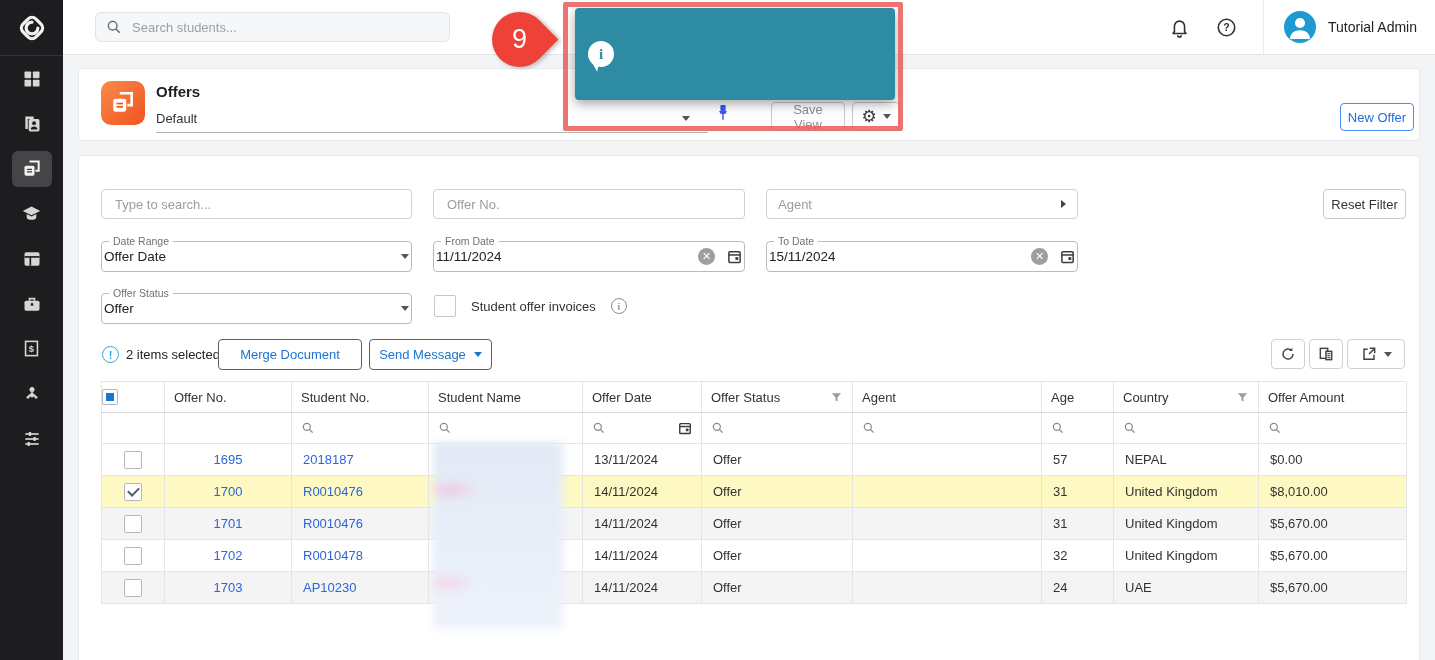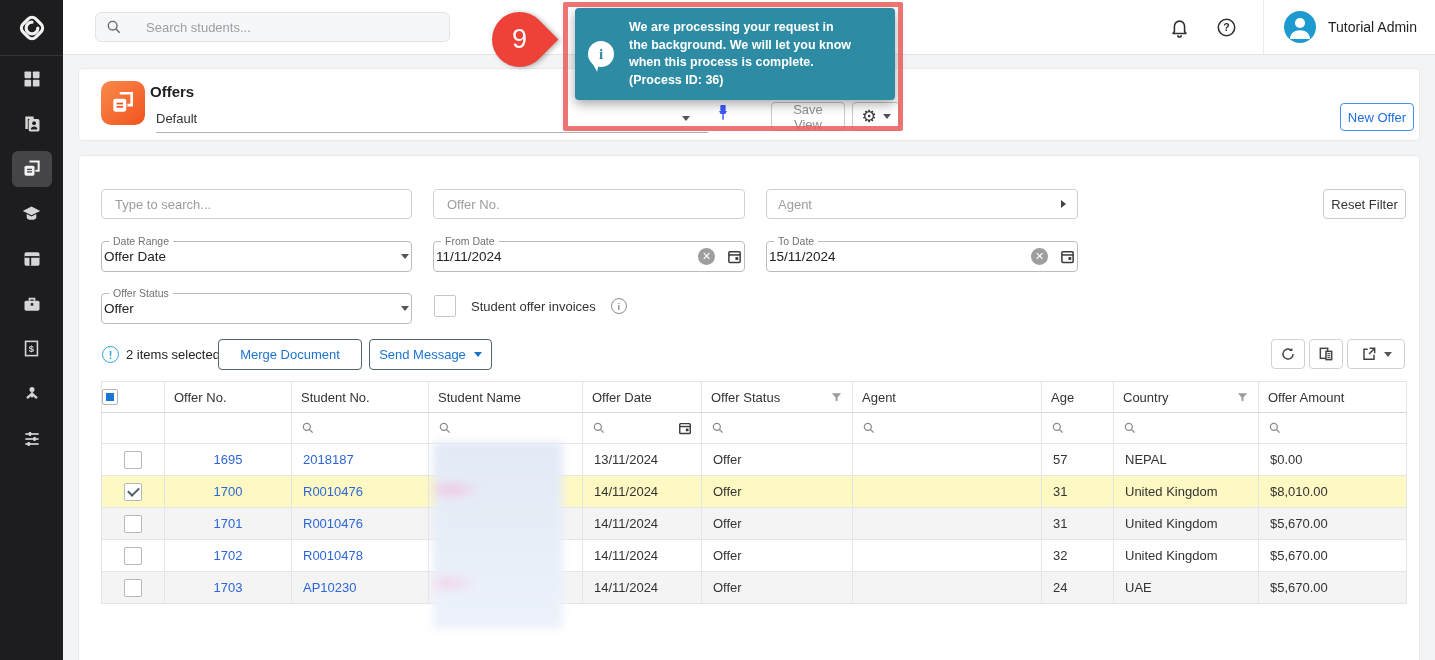--- a/index.html
+++ b/index.html
@@ -8,38 +8,38 @@
   
   .sidebar{position:absolute;left:0;top:0;width:63px;height:660px;background:#1d1d1f;z-index:5}
   .logo{height:55px;display:flex;align-items:center;justify-content:center;border-bottom:1px solid #333336}
   .nav-item{width:63px;height:45px;display:flex;align-items:center;justify-content:center;cursor:pointer}
   .nav-item .box{width:40px;height:36px;display:flex;align-items:center;justify-content:center;border-radius:6px}
   .nav-item.active .box{background:#454548}
   
   .topbar{position:absolute;left:63px;top:0;width:1372px;height:55px;background:#fff;
           border-bottom:1px solid #e4e6e8;display:flex;align-items:center;box-sizing:border-box}
   .search-box{margin-left:32px;width:355px;height:30px;background:#f6f7f8;border:1px solid #e1e3e5;
-              border-radius:6px;display:flex;align-items:center;padding:0 10px;gap:22px;box-sizing:border-box}
+              border-radius:6px;display:flex;align-items:center;padding:0 10px;gap:8px;box-sizing:border-box}
   .search-box input{flex:1;border:none;background:transparent;outline:none;font-size:13px;
                     font-family:"Liberation Sans",sans-serif;color:#333}
   .search-box input::placeholder{color:#9aa0a6}
   .topbar-right{margin-left:auto;display:flex;align-items:center}
   .tb-icon{margin-right:26px;display:flex;align-items:center;cursor:pointer}
   .tb-divider{width:1px;height:54px;background:#ececec;margin-right:20px}
   .avatar{width:32px;height:32px;border-radius:50%;background:#1d9bd1;display:flex;align-items:center;
           justify-content:center;margin-right:12px;overflow:hidden}
   .user-name{font-size:14px;color:#222;margin-right:18px}
   
   .card{position:absolute;background:#fff;border:1px solid #e7e9eb;border-radius:4px;box-sizing:border-box}
   .card1{left:78px;top:68px;width:1342px;height:73px}
   .card2{left:78px;top:155px;width:1342px;height:506px;border-bottom:none;border-radius:4px 4px 0 0}
   
   .offers-badge{position:absolute;left:22px;top:12px;width:44px;height:44px;border-radius:10px;
                 background:linear-gradient(135deg,#f98a4b,#f1531f);display:flex;align-items:center;justify-content:center}
-  .ph-title{position:absolute;left:71px;top:14px;font-size:15px;font-weight:700;color:#1f1f1f}
+  .ph-title{position:absolute;left:77px;top:14px;font-size:15px;font-weight:700;color:#1f1f1f}
   .view-select{position:absolute;left:77px;top:36px;width:552px;height:27px;border-bottom:1px solid #b3b3b3;
                display:flex;align-items:center;cursor:pointer}
   .view-select .val{font-size:13px;color:#333}
   .caret{display:inline-block;width:0;height:0;border-left:4.5px solid transparent;border-right:4.5px solid transparent;
          border-top:5px solid #555}
   .view-select .caret{position:absolute;right:18px;top:11px}
   .pin-btn{position:absolute;left:636px;top:34px;cursor:pointer}
   .btn{display:flex;align-items:center;justify-content:center;border:1px solid #c7c9cb;border-radius:4px;
        background:#fff;cursor:pointer;box-sizing:border-box;font-size:13px}
   .save-view{position:absolute;left:692px;top:33px;width:74px;height:29px;color:#8d8f91}
@@ -598,23 +598,17 @@
             <td class="pad">$5,670.00</td>
           </tr>
         </tbody>
       </table>
     <div class="blur-blob"></div>
   </div>
 </section>
 
 <div class="toast">
   <span class="toast-ic">i</span>
-  <div class="toast-text">
-    <div>We are processing your request in</div>
-    <div>the background. We will let you know</div>
-    <div>when this process is complete.</div>
-    <div>(Process ID: 36)</div>
-  </div>
 </div>
 <div class="hl-box"></div>
 <div class="arrow">
   <span>9</span>
 </div>
 
 </body></html>

